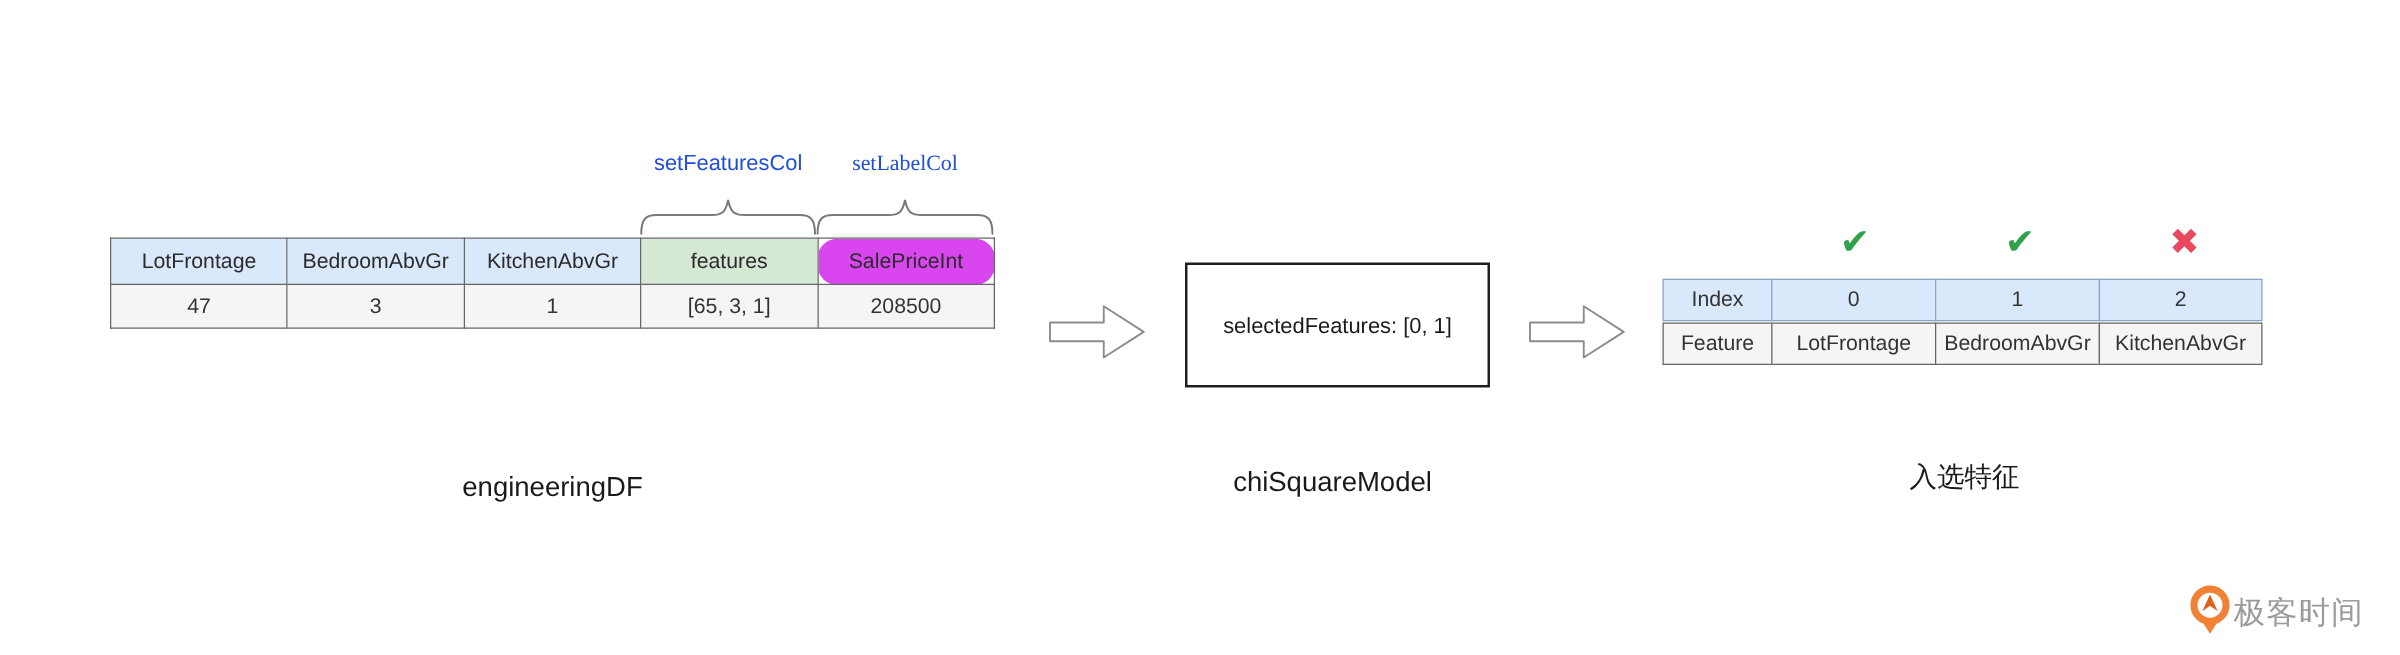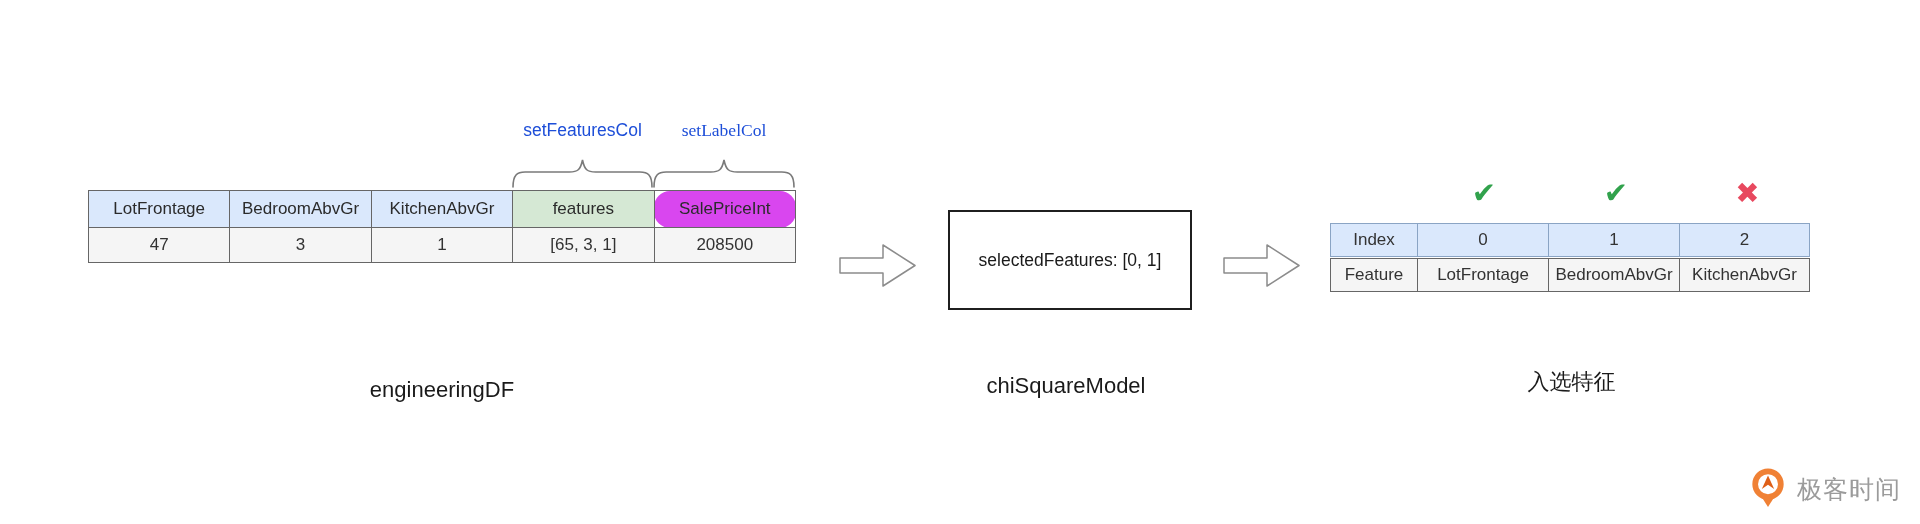--- a/index.html
+++ b/index.html
@@ -38,21 +38,21 @@
     display:flex; align-items:center; justify-content:center;
     font-size:17px; color:#333; height:34px; white-space:nowrap;
   }
   .rcell.first { margin-left:0; }
   .rrow.index .rcell { border-color:#8AA4C4; }
 
   .mark { text-align:center; font-size:29px; font-weight:bold; line-height:34px;
           font-family:"DejaVu Sans","Liberation Sans",sans-serif; }
 
   
-  .logo { display:flex; align-items:center; gap:10px; }
+  .logo { display:flex; align-items:center; gap:0; }
   .logo-text { font-size:25px; letter-spacing:1px; white-space:nowrap; }
 </style>
 </head>
 <body>
 
 <div class="canvas">
 
   <div class="abs brace-label" style="left:512px; top:120px; width:141px;">setFeaturesCol</div>
   <div class="abs brace-label" style="left:653px; top:120px; width:142px;font-family:Liberation Serif, serif;">setLabelCol</div>
 

